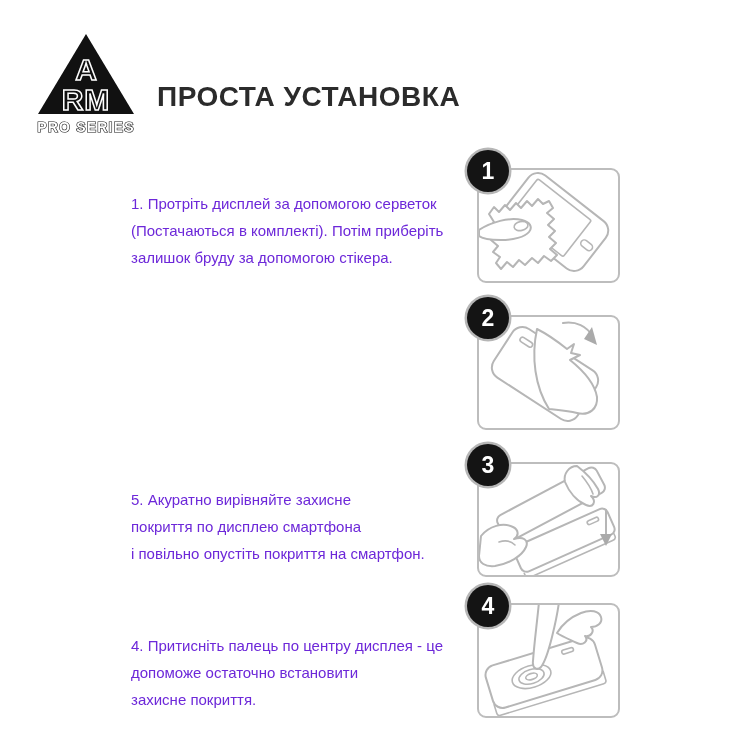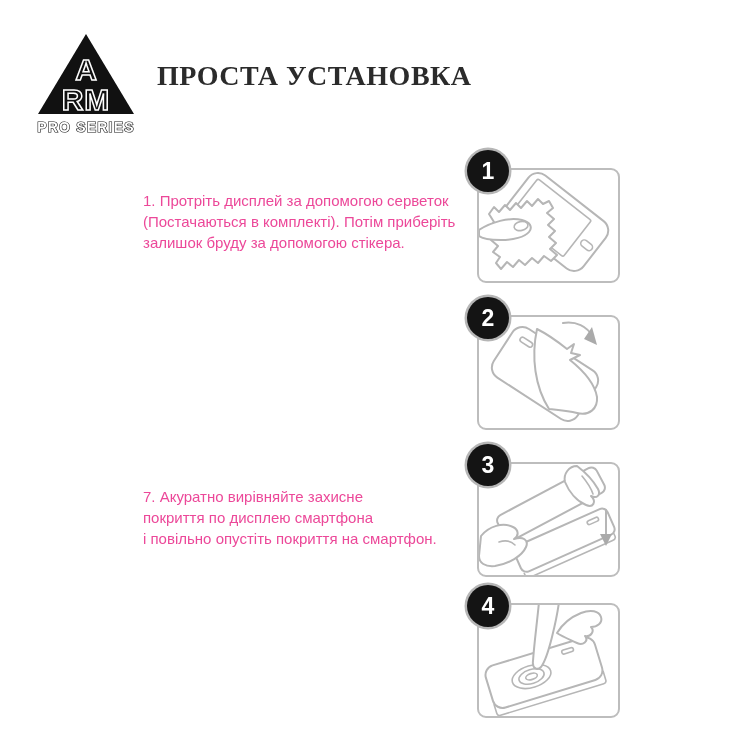--- a/index.html
+++ b/index.html
@@ -5,27 +5,27 @@
   html,body{margin:0;padding:0;}
   body{
     width:745px;height:745px;background:#ffffff;overflow:hidden;
     font-family:"Liberation Sans", sans-serif;
   }
   .canvas{position:relative;width:745px;height:745px;background:#ffffff;}
 
   .logo{position:absolute;left:36px;top:32px;width:100px;height:106px;}
 
   .title{
-    position:absolute;left:157px;top:60px;margin:0;
-    font-size:28px;font-weight:800;letter-spacing:.5px;color:#2b2b2b;font-family:Liberation Serif, serif;
+    position:absolute;left:157px;top:81px;margin:0;
+    font-size:28px;font-weight:800;letter-spacing:.5px;color:#2b2b2b;
   }
 
   .step-text{
-    position:absolute;left:143px;width:345px;
-    font-size:15px;line-height:21px;color:#ec4899;
+    position:absolute;left:131px;width:345px;
+    font-size:15px;line-height:27px;color:#6d28d9;
     white-space:pre-line;
   }
   .t1{top:190px}.t2{top:360px}.t3{top:486px}.t4{top:632px}
 
   .illus-box{
     position:absolute;left:477px;width:143px;height:115px;
     border:2px solid #bdbdbd;border-radius:9px;background:#fff;
     box-sizing:border-box;
   }
   .b1{top:168px}.b2{top:315px}.b3{top:462px}.b4{top:603px}
@@ -57,23 +57,26 @@
     <text x="50" y="48" text-anchor="middle" font-size="30" font-weight="bold" fill="none" stroke="#ffffff" stroke-width="1.5">A</text>
     <text x="50" y="78" text-anchor="middle" font-size="30" font-weight="bold" letter-spacing="1" fill="none" stroke="#ffffff" stroke-width="1.5">RM</text>
     <text x="50" y="100" text-anchor="middle" font-size="14" font-weight="bold" letter-spacing="1.2" fill="#ffffff" stroke="#111111" stroke-width="1.2" paint-order="stroke">PRO SERIES</text>
   </svg>
 
   <h1 class="title">ПРОСТА УСТАНОВКА</h1>
 
   <div class="step-text t1">1. Протріть дисплей за допомогою серветок
 (Постачаються в комплекті). Потім приберіть
 залишок бруду за допомогою стікера.</div>
-  <div class="step-text t3">7. Акуратно вирівняйте захисне
+  <div class="step-text t3">5. Акуратно вирівняйте захисне
 покриття по дисплею смартфона
 і повільно опустіть покриття на смартфон.</div>
+  <div class="step-text t4">4. Притисніть палець по центру дисплея - це
+допоможе остаточно встановити
+захисне покриття.</div>
 
   <div class="illus-box b1">
     <div class="badge">
       <span>1</span>
     </div>
     <svg class="art" viewBox="0 0 139 111">
       <g transform="rotate(38 77 52)">
         <rect x="28" y="22" width="98" height="60" rx="12"></rect>
         <rect x="36" y="29" width="68" height="46" rx="2" class="thin"></rect>
         <rect x="109" y="48" width="13" height="7" rx="3.5" class="thin"></rect>

